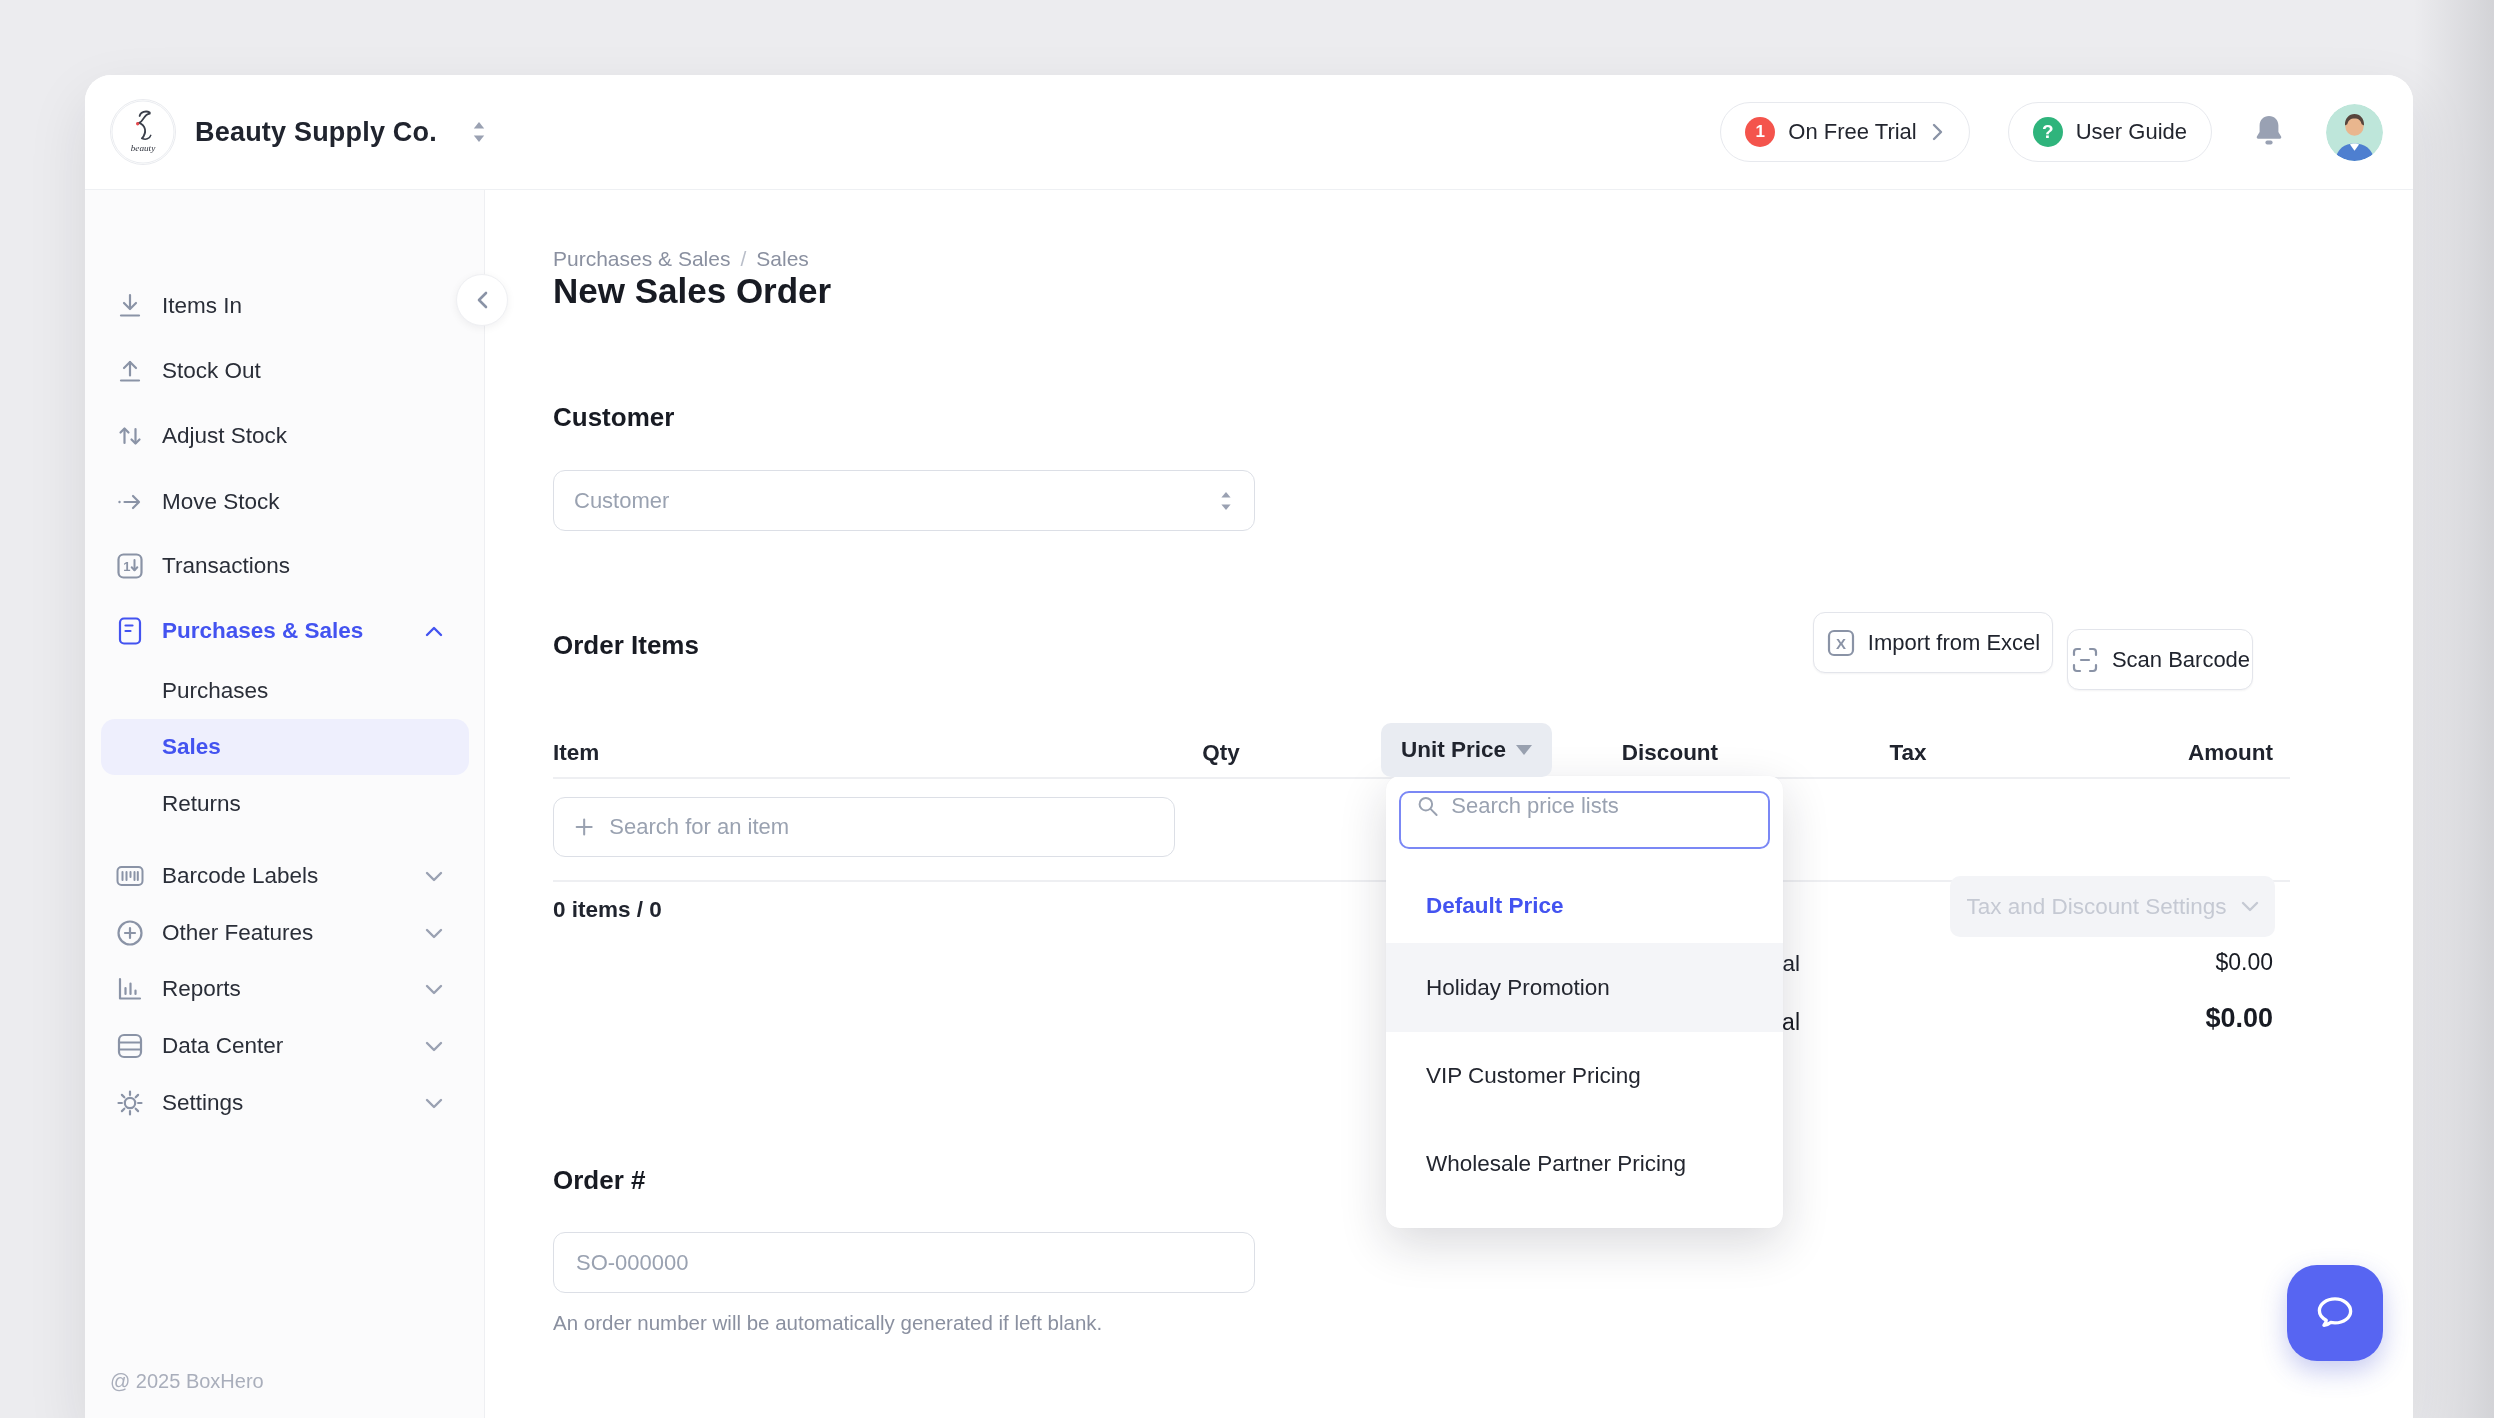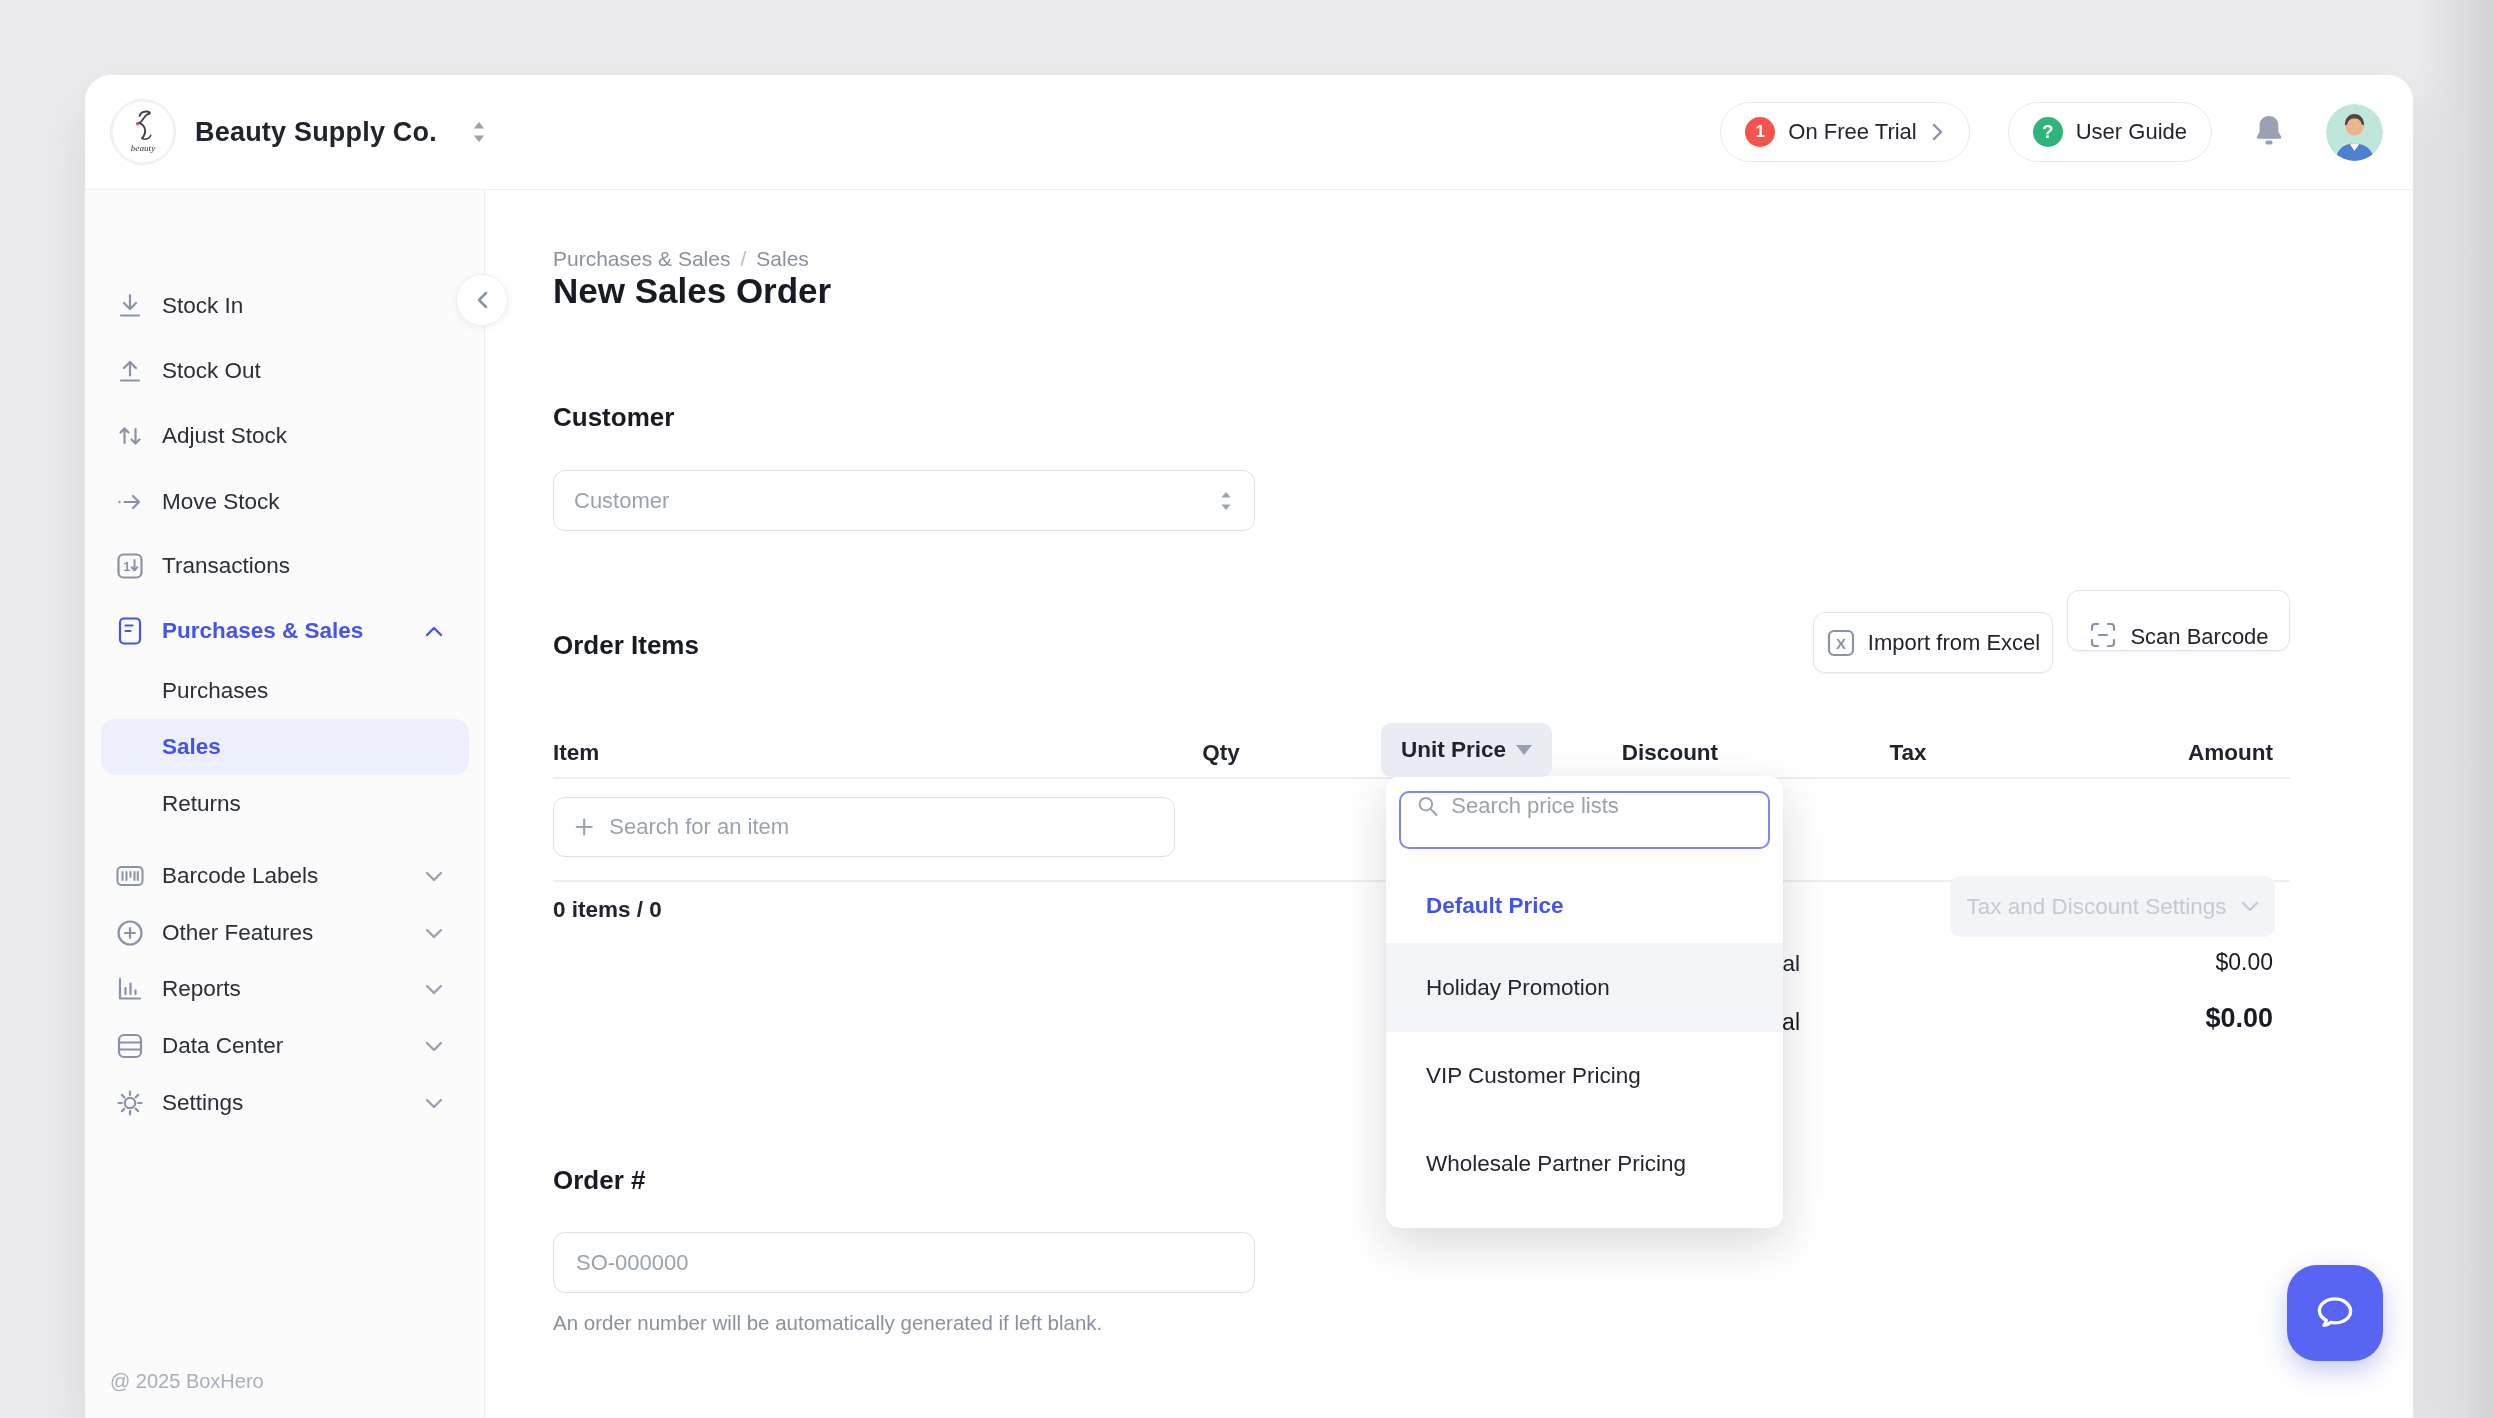--- a/index.html
+++ b/index.html
@@ -50,21 +50,21 @@
   .breadcrumb .sep { color:#B9BEC9; }
   .page-title { left:468px; top:196px; font-size:35px; font-weight:700; color:#181B23; }
   .sec-heading { font-size:26px; font-weight:700; color:#181B23; }
   .field { border:1.5px solid #DCDFE6; border-radius:12px; background:#fff; display:flex; align-items:center; }
   .customer-select { left:468px; top:395px; width:702px; height:61px; padding:0 20px; cursor:pointer; }
   .ph { color:#9AA2B1; font-size:22px; }
   .btn { border:1.5px solid #E3E5EB; border-radius:12px; background:#fff; display:flex; align-items:center;
     justify-content:center; gap:12px; font-size:22px; color:#20242E; cursor:pointer;
     box-shadow:0 1px 2px rgba(16,24,40,.05); }
   .import-btn { left:1728px; top:537px; width:240px; height:61px; }
-  .scan-btn  { left:1982px; top:515px; width:223px; height:61px;align-items:flex-end; }
+  .scan-btn  { left:1982px; top:554px; width:186px; height:61px; }
   .th { top:665px; font-size:22.5px; font-weight:700; color:#20242E; }
   .unit-pill { left:1296px; top:648px; width:171px; height:54px; background:#E9ECF2; border-radius:10px;
     display:flex; align-items:center; justify-content:center; gap:10px; font-size:22.5px; font-weight:700;
     color:#20242E; cursor:pointer; z-index:21; }
   .tri-down { width:0; height:0; border-left:8px solid transparent; border-right:8px solid transparent;
     border-top:10px solid #98A0AF; }
   .divider { height:2px; background:#EEEFF2; }
   .item-search { left:468px; top:722px; width:622px; height:60px; padding:0 18px; gap:13px; }
   .item-search input, .order-input input, .pl-search input { border:none; outline:none; font-size:22px;
     color:#2A2E38; width:100%; background:transparent; font-family:"Liberation Sans", sans-serif; }
@@ -150,21 +150,21 @@
       </div>
     </header>
 
     <aside class="sidebar">
       <div class="nav-item ni-1">
         <svg class="nicon" viewBox="0 0 34 34" fill="none" stroke="#8A93A6" stroke-width="2.2" stroke-linecap="round" stroke-linejoin="round">
           <path d="M17 6v13.5"></path>
             <path d="M11 14l6 6 6-6"></path>
             <path d="M8 26.5h18"></path>
         </svg>
-        <span class="nlabel">Stock In</span>
+        <span class="nlabel">Items In</span>
       </div>
       <div class="nav-item ni-2">
         <svg class="nicon" viewBox="0 0 34 34" fill="none" stroke="#8A93A6" stroke-width="2.2" stroke-linecap="round" stroke-linejoin="round">
           <path d="M17 21.5V8"></path>
             <path d="M11 14l6-6 6 6"></path>
             <path d="M8 26.5h18"></path>
         </svg>
         <span class="nlabel">Stock Out</span>
       </div>
       <div class="nav-item ni-3">

